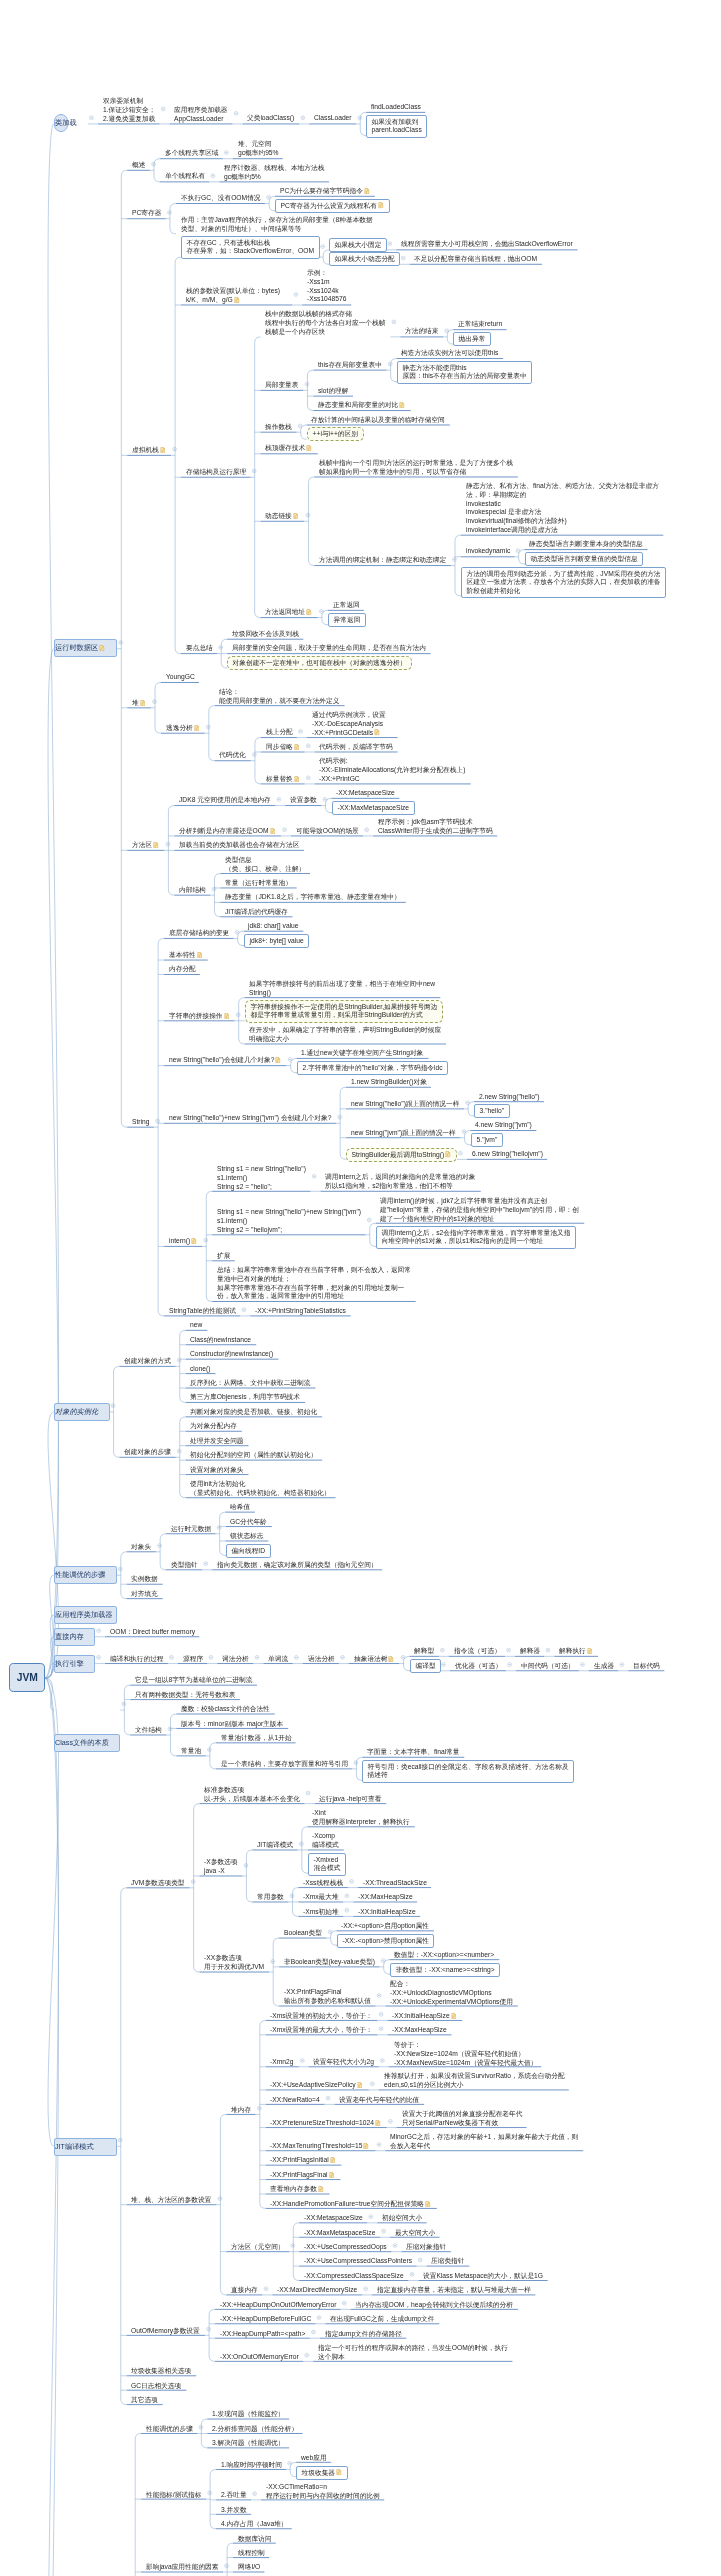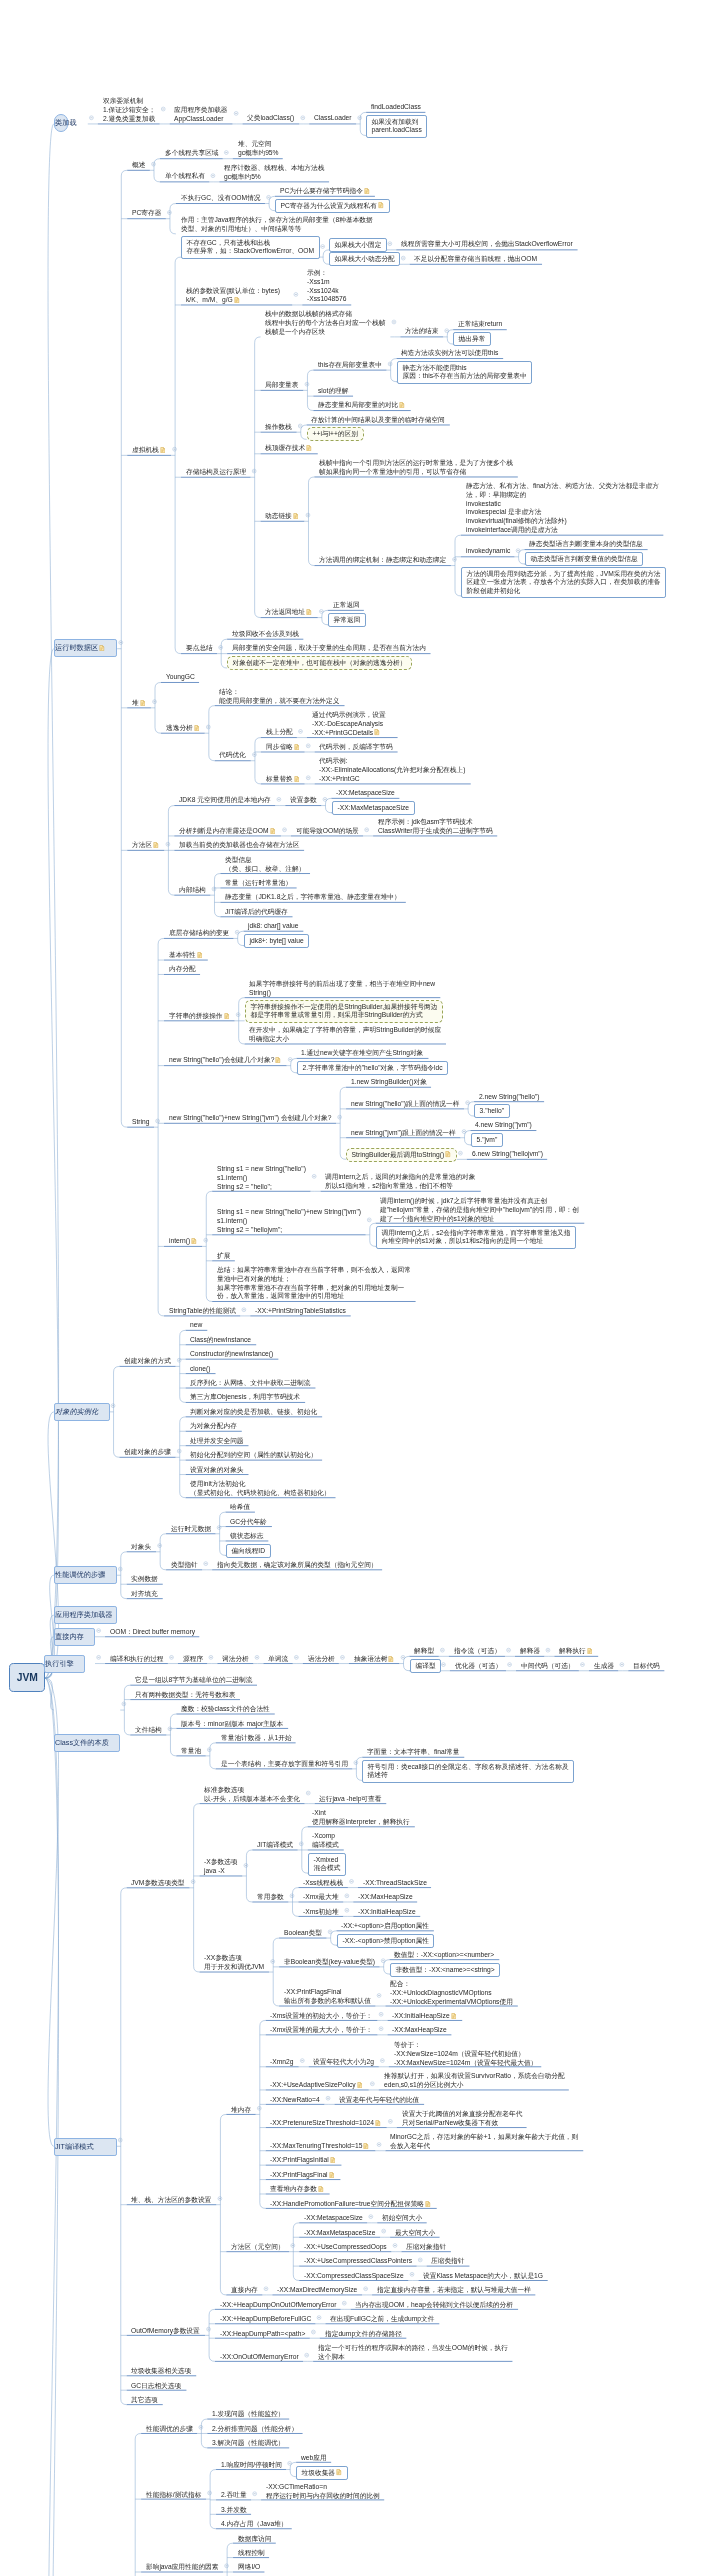--- a/index.html
+++ b/index.html
@@ -1629,21 +1629,21 @@
     <div class="nd" style="left:230px;top:1518px;"><span>GC分代年龄</span></div>
     <div class="nd" style="left:230px;top:1532px;"><span>锁状态标志</span></div>
     <div class="nd b" style="left:226px;top:1544px;padding:1.5px 4.6px 1.5px 4.6px;"><span>偏向线程ID</span></div>
     <div class="nd" style="left:171px;top:1561px;"><span>类型指针</span></div>
     <div class="nd" style="left:217px;top:1561px;"><span>指向类元数据，确定该对象所属的类型（指向元空间）</span></div>
     <div class="nd" style="left:131px;top:1575px;"><span>实例数据</span></div>
     <div class="nd" style="left:131px;top:1590px;"><span>对齐填充</span></div>
     <div class="nd l1" style="left:54px;top:1606px;width:63px;height:17.5px;line-height:16.5px;"><span>应用程序类加载器</span></div>
     <div class="nd l1" style="left:54px;top:1628px;width:41px;height:17.5px;line-height:16.5px;"><span>直接内存</span></div>
     <div class="nd" style="left:110px;top:1628px;"><span>OOM：Direct buffer memory</span></div>
-    <div class="nd l1" style="left:44px;top:1655px;width:41px;height:17.5px;line-height:16.5px;"><span>执行引擎</span></div>
+    <div class="nd l1" style="left:54px;top:1655px;width:41px;height:17.5px;line-height:16.5px;"><span>执行引擎</span></div>
     <div class="nd" style="left:110px;top:1655px;"><span>编译和执行的过程</span></div>
     <div class="nd" style="left:183px;top:1655px;"><span>源程序</span></div>
     <div class="nd" style="left:222px;top:1655px;"><span>词法分析</span></div>
     <div class="nd" style="left:268px;top:1655px;"><span>单词流</span></div>
     <div class="nd" style="left:308px;top:1655px;"><span>语法分析</span></div>
     <div class="nd" style="left:354px;top:1655px;"><span>抽象语法树</span><span class="ic"><svg viewBox="0 0 12 13" width="5.7" height="6.2">
           <path d="M1.6 1 h5.6 l3 3 v8 h-8.6 z" fill="#fde9b5" stroke="#c9992c" stroke-width="0.9" stroke-linejoin="round"></path>
           <path d="M7.2 1 v3 h3" fill="none" stroke="#c9992c" stroke-width="0.9" stroke-linejoin="round"></path>
           <path d="M3.3 6h4.4M3.3 7.9h4.4M3.3 9.8h3" stroke="#c9992c" stroke-width="0.8"></path>
         </svg></span></div>

